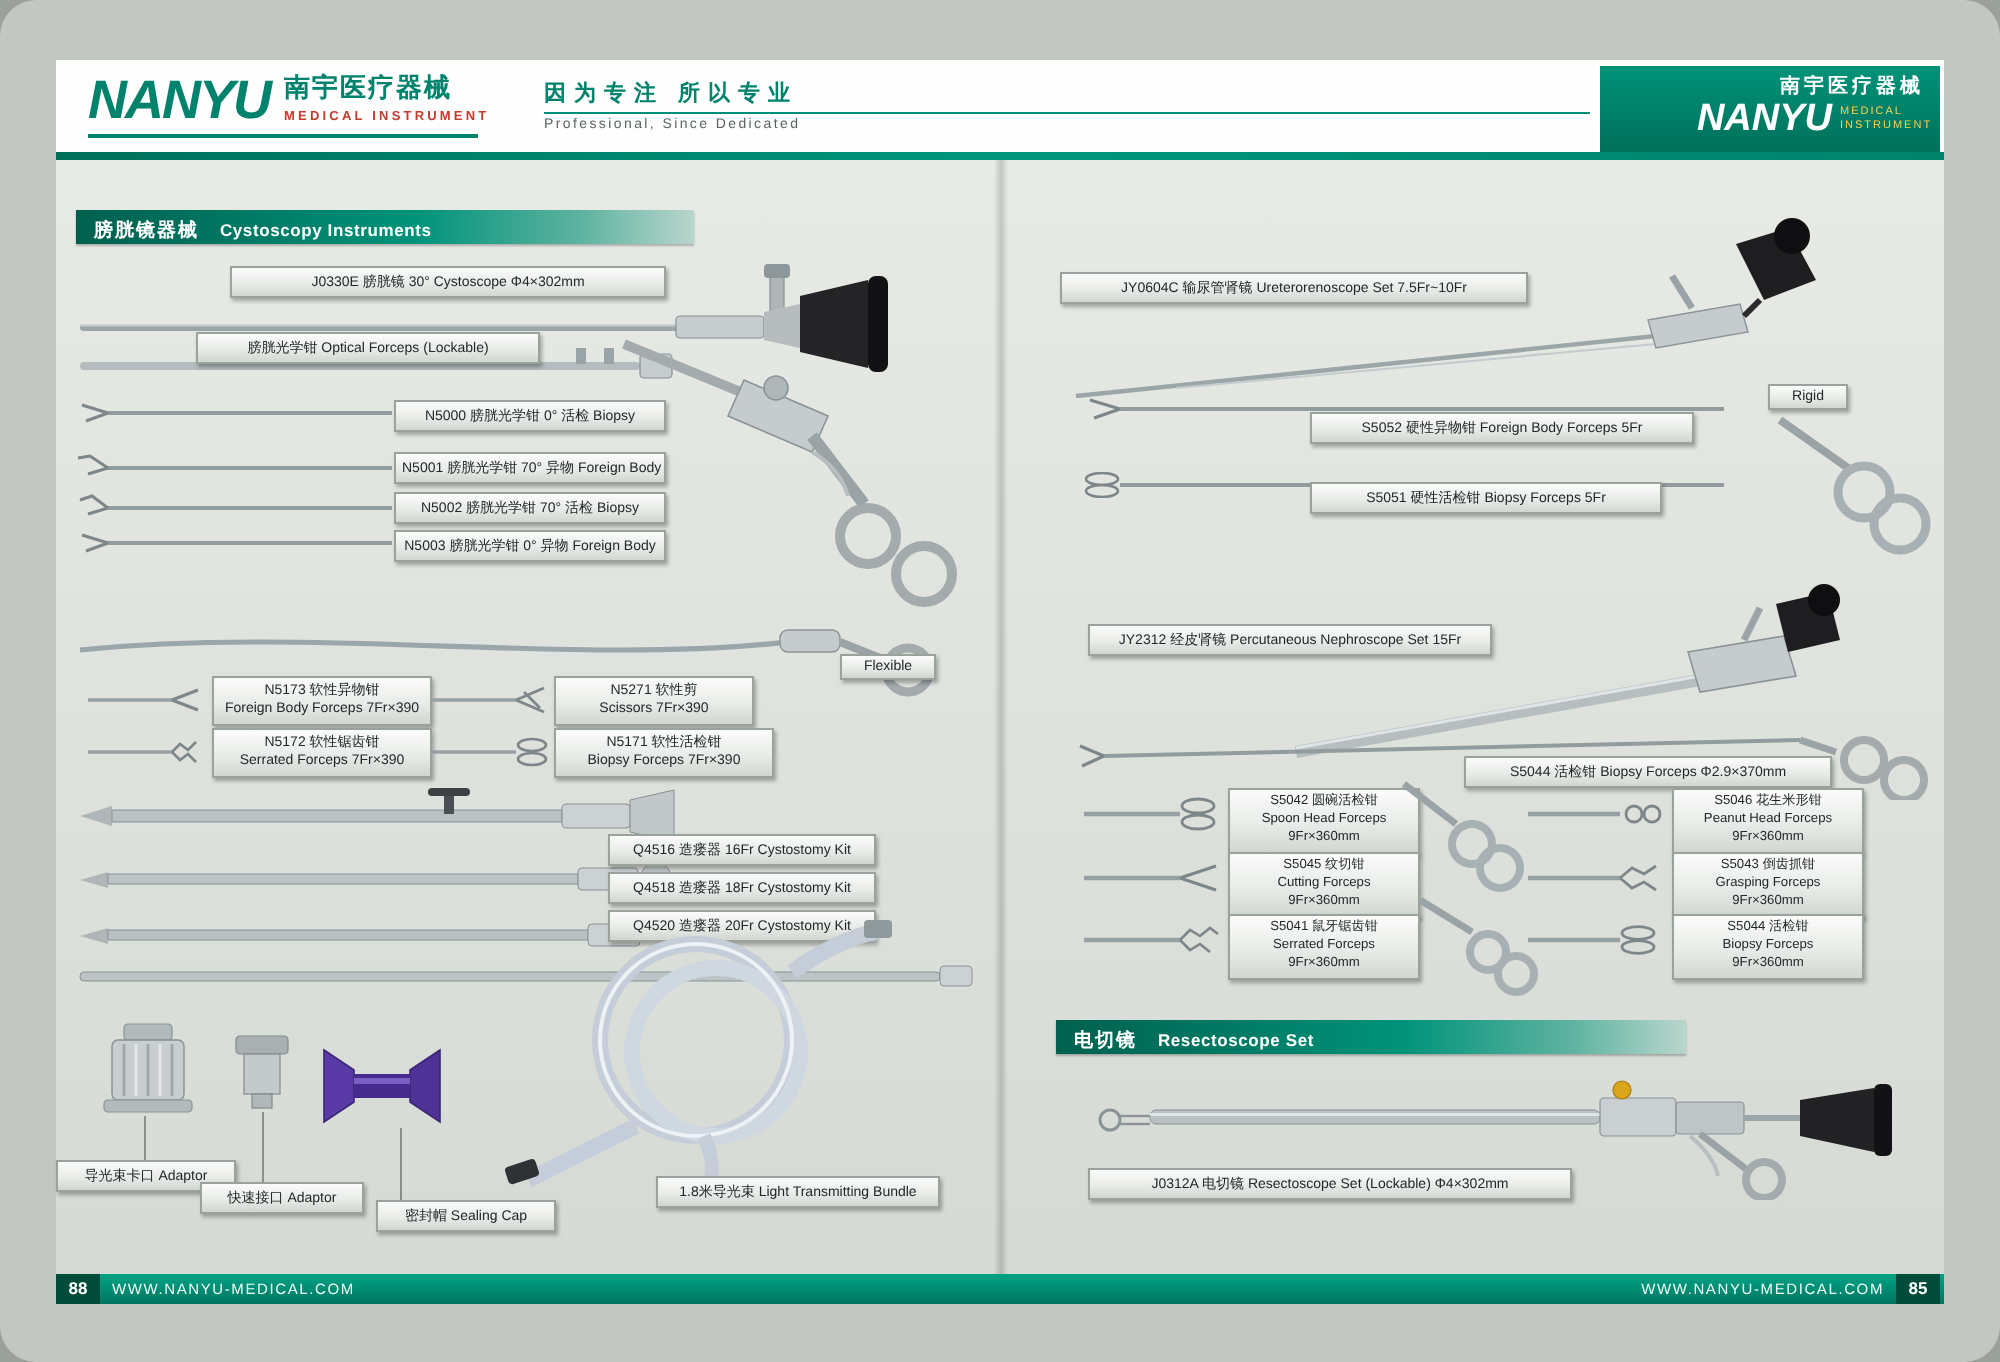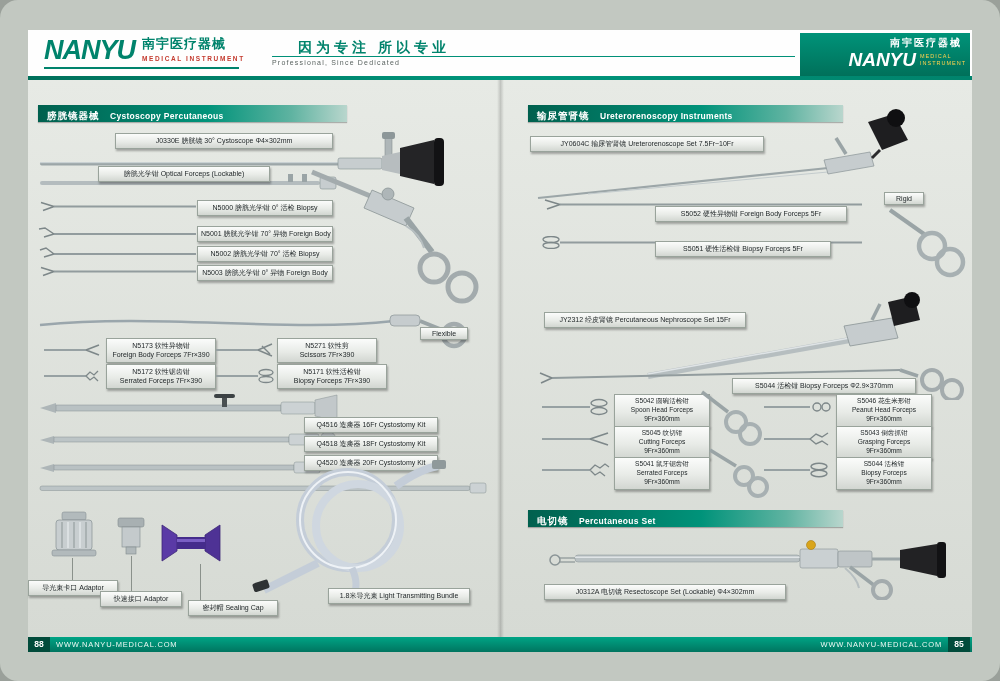--- a/index.html
+++ b/index.html
@@ -9,21 +9,21 @@
   .page-bg{left:28px;top:80px;width:944px;height:557px;background:linear-gradient(180deg,#e7eae5,#d6dad4);}
   .white-band{left:28px;top:30px;width:944px;height:46px;background:#fefefe;}
   .teal-rule{left:28px;top:76px;width:944px;height:4px;background:linear-gradient(90deg,#00705b,#00967c 50%,#00836c);}
   .gutter{left:497px;top:80px;width:7px;height:557px;background:linear-gradient(90deg,rgba(0,0,0,0),rgba(0,0,0,0.16),rgba(0,0,0,0));}
 
   .logo-left{left:44px;top:35px;display:flex;align-items:flex-start;gap:7px;}
   .logo-nanyu{font-size:27px;font-weight:bold;font-style:italic;color:#00836c;letter-spacing:-1px;line-height:30px;}
   .logo-cn{display:block;font-size:13px;font-weight:bold;color:#00836c;letter-spacing:1px;}
   .logo-sub{display:block;font-size:6.5px;color:#c43b2f;letter-spacing:1.6px;font-weight:bold;margin-top:2px;}
   .logo-underline{left:44px;top:67px;width:195px;height:2px;background:#00836c;}
-  .slogan-cn{left:272px;top:39px;font-size:14px;font-weight:bold;color:#00836c;letter-spacing:4px;margin-left:26px;}
+  .slogan-cn{left:272px;top:39px;font-size:11px;font-weight:bold;color:#00836c;letter-spacing:4px;}
   .slogan-line{left:272px;top:56px;width:523px;height:1px;background:#009078;}
   .slogan-en{left:272px;top:59px;font-size:7px;color:#5a6360;letter-spacing:1.2px;}
   .logo-right{left:800px;top:33px;width:170px;height:43px;background:linear-gradient(180deg,#009379,#00705a);color:#fff;text-align:right;padding:3px 8px;box-sizing:border-box;}
   .lr-cn{font-size:10px;font-weight:bold;letter-spacing:2px;}
   .lr-row{display:flex;justify-content:flex-end;align-items:flex-start;gap:4px;}
   .lr-name{font-size:19px;font-weight:bold;font-style:italic;line-height:19px;}
   .lr-sub{font-size:5.5px;color:#ffd24d;letter-spacing:1px;text-align:left;margin-top:3px;width:42px;line-height:1.35;}
 
   .banner{height:17px;line-height:17px;background:linear-gradient(90deg,#00604e,#00937a 55%,#5fb3a1 82%,#b9d6cd);color:#fff;padding-left:9px;white-space:nowrap;box-shadow:0 1px 1px rgba(0,0,0,.25);}
   .banner .b-cn{font-size:9.5px;font-weight:bold;letter-spacing:1px;text-align:right;}
@@ -62,21 +62,21 @@
   <div class="abs logo-right">
     <div class="lr-cn">南宇医疗器械</div>
     <div class="lr-row">
       <span class="lr-name">NANYU</span>
       <span class="lr-sub">MEDICAL INSTRUMENT</span>
     </div>
   </div>
 
   <div class="abs banner" style="left:38px;top:105px;width:300px">
     <span class="b-cn">膀胱镜器械</span>
-    <span class="b-en">Cystoscopy Percutaneous</span>
+    <span class="b-en">Cystoscopy Instruments</span>
   </div>
 
   <svg class="abs" style="left:38px;top:118px" width="445" height="70" viewBox="0 0 445 70">
     <rect x="2" y="44" width="300" height="3.5" rx="1.7" fill="#9ca6a8"></rect>
     <rect x="2" y="44" width="300" height="1.2" fill="#c9d1d3"></rect>
     <rect x="300" y="40" width="44" height="11" rx="2" fill="#c7cdcf" stroke="#859092" stroke-width="0.6"></rect>
     <rect x="347" y="20" width="7" height="22" fill="#aeb6b8" stroke="#859092" stroke-width="0.6"></rect>
     <rect x="344" y="14" width="13" height="7" rx="2" fill="#8d9799"></rect>
     <polygon points="344,38 362,34 362,56 344,52" fill="#b7bdbf"></polygon>
     <polygon points="362,30 396,22 396,66 362,58" fill="#242426"></polygon>
@@ -227,24 +227,20 @@
 
   <div class="abs leader" style="left:72px;top:558px;height:23px"></div>
   <div class="abs leader" style="left:131px;top:556px;height:36px"></div>
   <div class="abs leader" style="left:200px;top:564px;height:36px"></div>
 
   <div class="abs lbl" style="left:28px;top:580px;width:90px">导光束卡口 Adaptor</div>
   <div class="abs lbl" style="left:100px;top:591px;width:82px">快速接口 Adaptor</div>
   <div class="abs lbl" style="left:188px;top:600px;width:90px">密封帽 Sealing Cap</div>
   <div class="abs lbl" style="left:328px;top:588px;width:142px">1.8米导光束  Light Transmitting Bundle</div>
 
-  <div class="abs banner" style="left:528px;top:105px;width:306px">
-    <span class="b-cn">输尿管肾镜</span>
-    <span class="b-en">Ureterorenoscopy Instruments</span>
-  </div>
 
   <svg class="abs" style="left:528px;top:106px" width="440" height="102" viewBox="0 0 440 102">
     <line x1="10" y1="92" x2="300" y2="62" stroke="#9ca6a8" stroke-width="2.2"></line>
     <line x1="60" y1="88" x2="300" y2="66" stroke="#c3cbcd" stroke-width="1"></line>
     <polygon points="296,54 342,46 346,60 300,68" fill="#c6ccce" stroke="#8a9496" stroke-width="0.7"></polygon>
     <line x1="318" y1="48" x2="308" y2="32" stroke="#9aa4a6" stroke-width="3.5"></line>
     <polygon points="340,16 366,8 380,34 354,44" fill="#1e1e20"></polygon>
     <circle cx="368" cy="12" r="9" fill="#0f0f11"></circle>
     <line x1="352" y1="44" x2="344" y2="52" stroke="#2a2a2c" stroke-width="3"></line>
   </svg>
@@ -356,21 +352,21 @@
     <circle cx="50" cy="46" r="10" fill="none" stroke="#a7b0b2" stroke-width="4"></circle>
   </svg>
   <svg class="abs" style="left:708px;top:446px" width="62" height="52" viewBox="0 0 62 52">
     <line x1="2" y1="4" x2="28" y2="20" stroke="#9aa4a6" stroke-width="3.5"></line>
     <circle cx="36" cy="30" r="9" fill="none" stroke="#a7b0b2" stroke-width="4"></circle>
     <circle cx="50" cy="41" r="9" fill="none" stroke="#a7b0b2" stroke-width="4"></circle>
   </svg>
 
   <div class="abs banner" style="left:528px;top:510px;width:306px">
     <span class="b-cn">电切镜</span>
-    <span class="b-en">Percutaneous Set</span>
+    <span class="b-en">Resectoscope Set</span>
   </div>
 
   <svg class="abs" style="left:545px;top:518px" width="425" height="82" viewBox="0 0 425 82">
     <circle cx="10" cy="42" r="5" fill="none" stroke="#8a9496" stroke-width="1.5"></circle>
     <line x1="14" y1="40" x2="30" y2="40" stroke="#8a9496" stroke-width="1.2"></line>
     <line x1="14" y1="44" x2="30" y2="44" stroke="#8a9496" stroke-width="1.2"></line>
     <rect x="30" y="37" width="225" height="7" rx="3" fill="#b9c1c3" stroke="#879193" stroke-width="0.5"></rect>
     <rect x="30" y="38.5" width="225" height="1.5" fill="#dfe4e6"></rect>
     <rect x="255" y="31" width="38" height="19" rx="2" fill="#cad0d2" stroke="#879193" stroke-width="0.6"></rect>
     <circle cx="266" cy="27" r="4.5" fill="#d9a51b" stroke="#a67a10" stroke-width="0.6"></circle>

